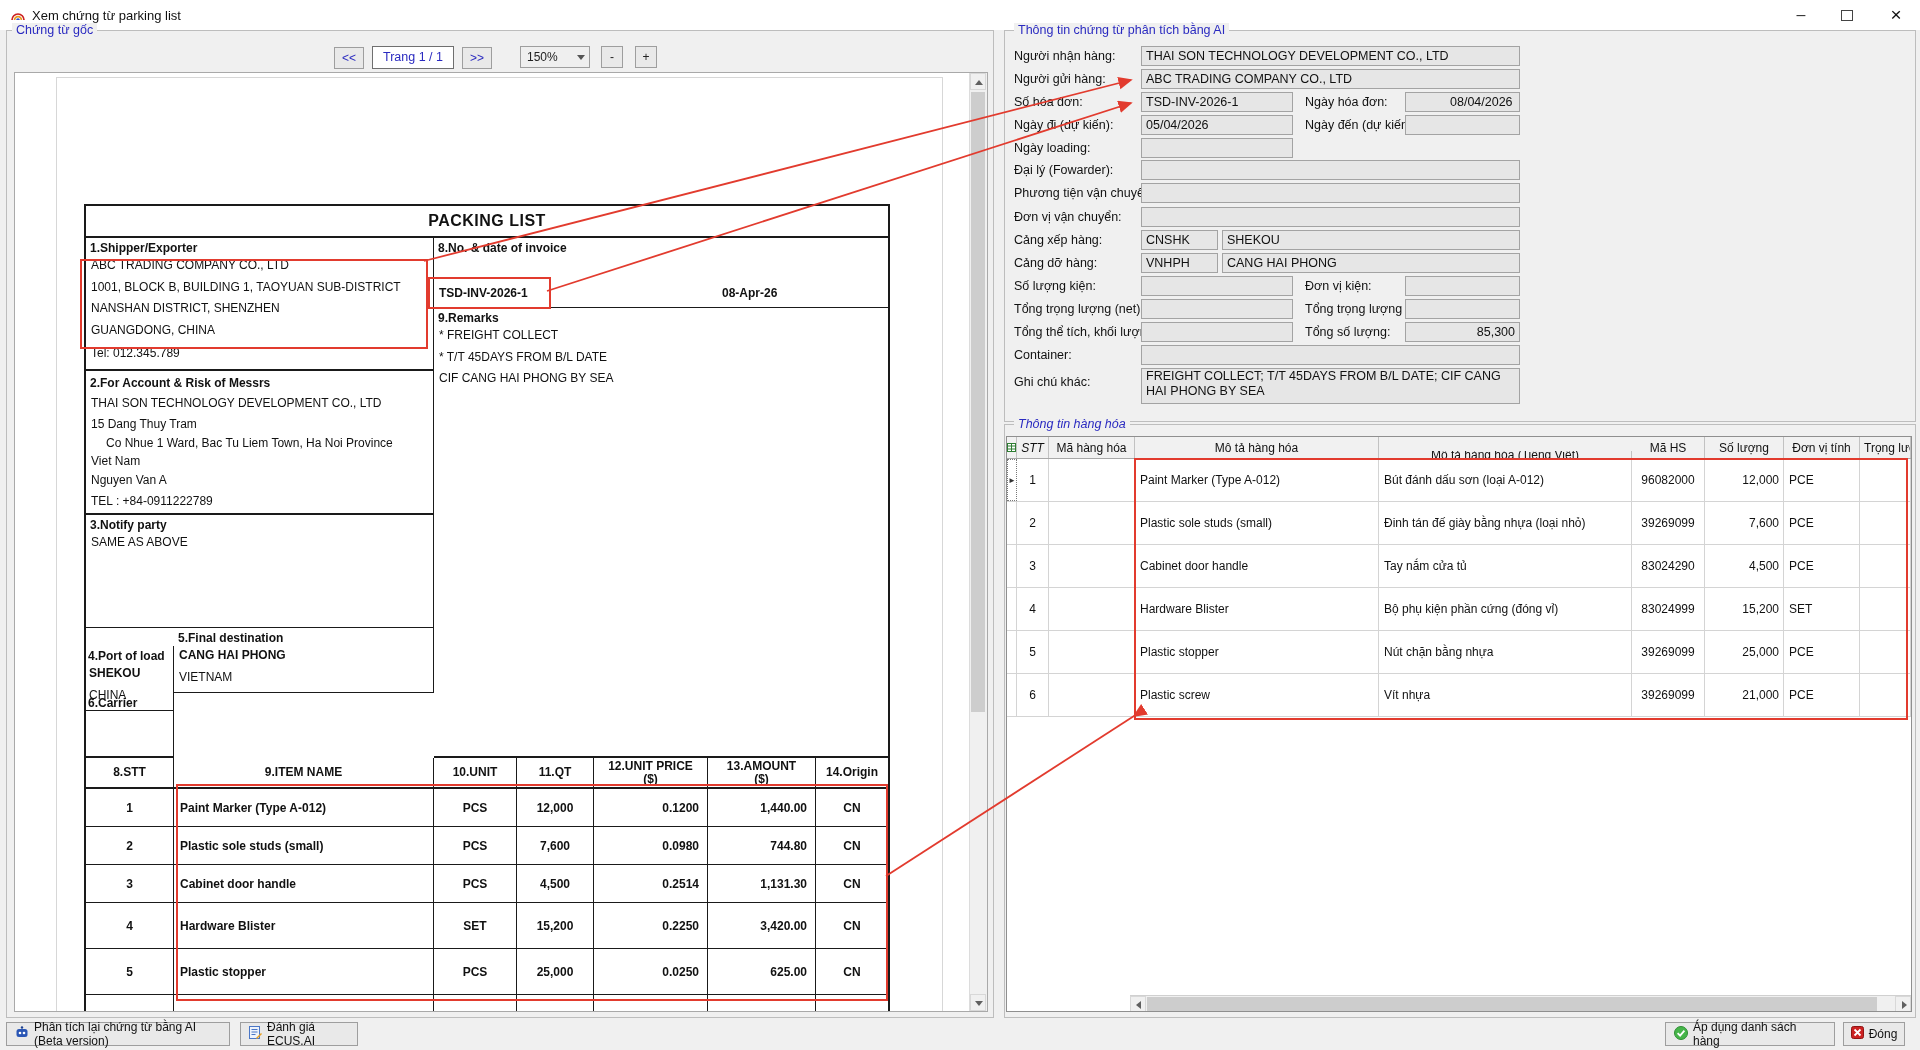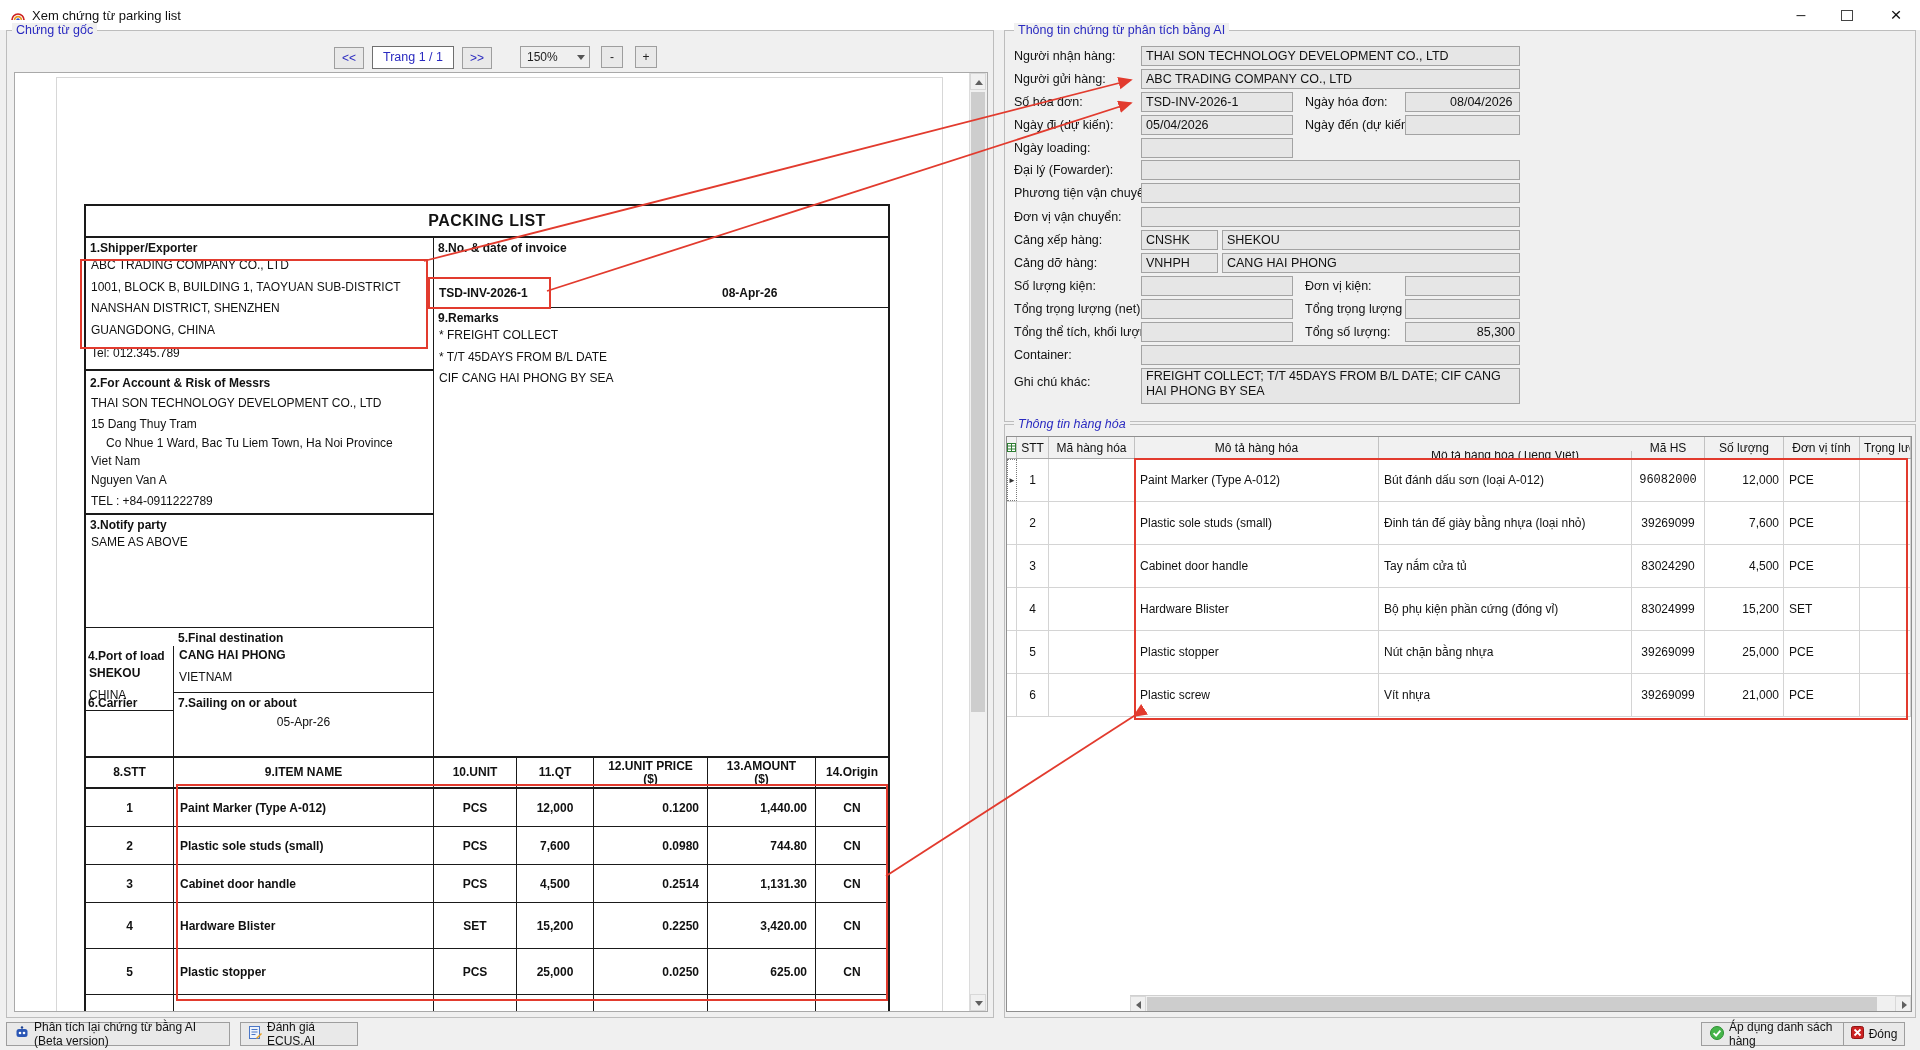--- a/index.html
+++ b/index.html
@@ -158,24 +158,20 @@
         <div class="dline" style="padding-left:3px;">CHINA</div>
       </div>
       <div class="dcell br bb" style="left:88px;top:422px;width:260px;height:65px;">
         <div class="dlabel">5.Final destination</div>
         <div class="dline" style="font-weight:bold;">CANG HAI PHONG</div>
         <div class="dline">VIETNAM</div>
       </div>
 
       <div class="dcell br bb2" style="left:0;top:487px;width:88px;height:65px;">
         <div class="dlabel" style="padding-left:2px;">6.Carrier</div>
-      </div>
-      <div class="dcell br bb2" style="left:88px;top:487px;width:260px;height:65px;">
-        <div class="dlabel">7.Sailing on or about</div>
-        <div class="dline" style="text-align:center;margin-top:2px;">05-Apr-26</div>
       </div>
 
       <div class="dcell bb" style="left:348px;top:32px;width:454px;height:70px;">
         <div class="dlabel">8.No. &amp; date of invoice</div>
         <div style="position:absolute;left:5px;top:48px;font-weight:bold;">TSD-INV-2026-1</div>
         <div style="position:absolute;left:288px;top:48px;font-weight:bold;">08-Apr-26</div>
       </div>
 
       <div class="dcell bb2" style="left:348px;top:102px;width:454px;height:450px;">
         <div class="dlabel">9.Remarks</div>
@@ -334,39 +330,39 @@
   <div class="grid">
     <div class="ghead">
       <div class="gh" style="width:10px;">
         <svg width="9" height="9" viewBox="0 0 9 9">
             <rect x="0.5" y="0.5" width="8" height="8" fill="#fff" stroke="#2e7d32"></rect>
             <line x1="0" y1="3" x2="9" y2="3" stroke="#2e7d32"></line>
             <line x1="0" y1="6" x2="9" y2="6" stroke="#2e7d32"></line>
             <line x1="4.5" y1="0" x2="4.5" y2="9" stroke="#2e7d32"></line>
           </svg>
       </div>
-      <div class="gh" style="width:32px;">STT</div>
+      <div class="gh" style="width:32px;font-style:italic;">STT</div>
       <div class="gh" style="width:86px;">Mã hàng hóa</div>
       <div class="gh" style="width:244px;">Mô tả hàng hóa</div>
       <div class="gh" style="width:253px;margin-top:14px;">Mô tả hàng hóa (Tiếng Việt)</div>
       <div class="gh" style="width:73px;">Mã HS</div>
       <div class="gh" style="width:79px;">Số lượng</div>
       <div class="gh" style="width:76px;">Đơn vị tính</div>
       <div class="gh" style="width:51px;justify-content:flex-start;padding-left:4px;">Trọng lượng</div>
     </div>
 
     <div class="grow" style="top:22px;">
       <div class="gc rowsel" style="width:10px;padding:0;justify-content:center;">
           <span style="font-size:8px;color:#333;">►</span>
         </div>
       <div class="gc ct2" style="width:32px;">1</div>
       <div class="gc" style="width:86px;"></div>
       <div class="gc" style="width:244px;">Paint Marker (Type A-012)</div>
       <div class="gc" style="width:253px;">Bút đánh dấu sơn (loại A-012)</div>
-      <div class="gc ct2" style="width:73px;font-family:Liberation Mono, monospace;">96082000</div>
+      <div class="gc ct2" style="width:73px;">96082000</div>
       <div class="gc rt2" style="width:79px;">12,000</div>
       <div class="gc" style="width:76px;">PCE</div>
       <div class="gc" style="width:51px;"></div>
     </div>
     <div class="grow" style="top:65px;">
       <div class="gc" style="width:10px;padding:0;"></div>
       <div class="gc ct2" style="width:32px;">2</div>
       <div class="gc" style="width:86px;"></div>
       <div class="gc" style="width:244px;">Plastic sole studs (small)</div>
       <div class="gc" style="width:253px;">Đinh tán đế giày bằng nhựa (loại nhỏ)</div>
@@ -463,21 +459,21 @@
       <svg width="13" height="13" viewBox="0 0 13 13">
           <rect x="0.5" y="0.5" width="10" height="12" fill="#eef3fb" stroke="#4a76c6"></rect>
           <line x1="2.5" y1="3.5" x2="8.5" y2="3.5" stroke="#4a76c6"></line>
           <line x1="2.5" y1="6" x2="8.5" y2="6" stroke="#4a76c6"></line>
           <line x1="2.5" y1="8.5" x2="6.5" y2="8.5" stroke="#4a76c6"></line>
           <path d="M7 12 L12 7 L13 8 L8 13 z" fill="#e8a020"></path>
         </svg>
     </span>
     <span>Đánh giá ECUS.AI</span>
   </div>
-  <div class="fbtn" style="left:1665px;top:1022px;width:170px;margin-left:36px;">
+  <div class="fbtn" style="left:1665px;top:1022px;width:170px;">
     <span class="ic">
       <svg width="14" height="14" viewBox="0 0 14 14">
           <circle cx="7" cy="7" r="6.5" fill="#46b54a" stroke="#2e8f33"></circle>
           <path d="M3.6 7.2 L6.1 9.6 L10.4 4.6" stroke="#fff" stroke-width="1.8" fill="none"></path>
         </svg>
     </span>
     <span>Áp dụng danh sách hàng</span>
   </div>
   <div class="fbtn" style="left:1843px;top:1022px;width:62px;">
     <span class="ic">

